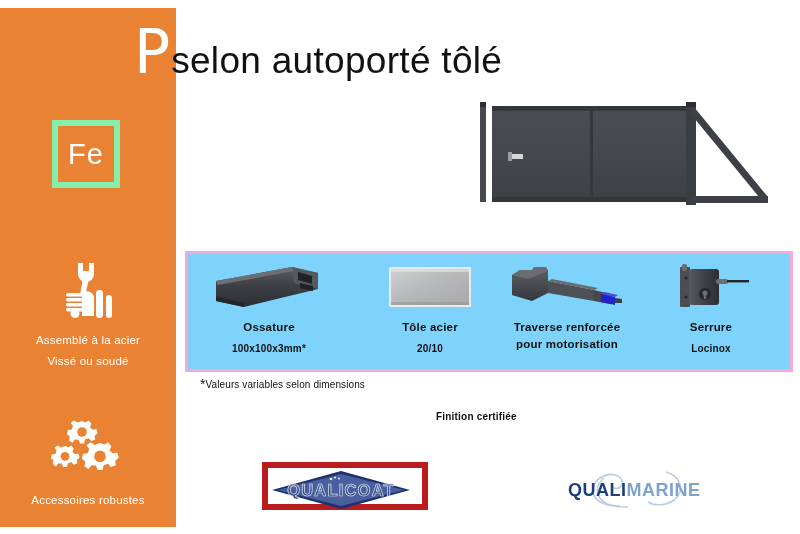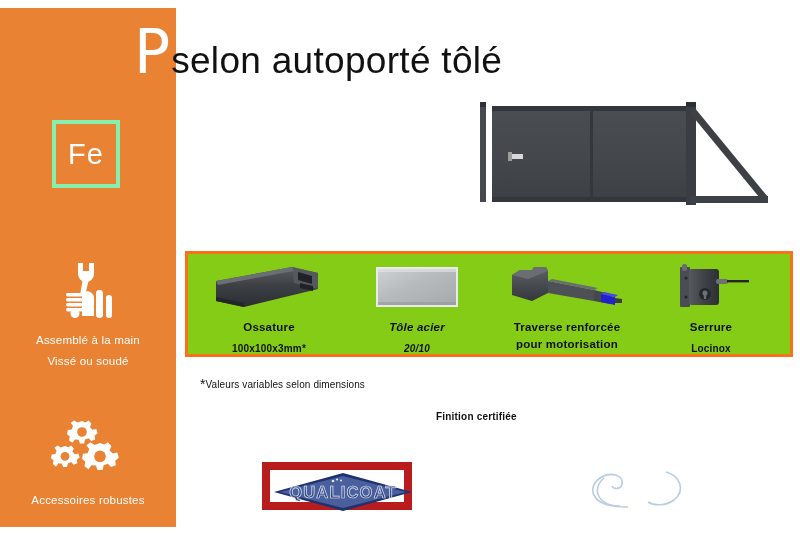--- a/index.html
+++ b/index.html
@@ -14,21 +14,21 @@
     background:#e98232;
   }
   .feature{position:absolute;left:0;width:176px;text-align:center;color:#ffffff;}
   .feature .label{
     font-size:11.5px;line-height:21px;color:#ffffff;letter-spacing:.2px;
     white-space:nowrap;
   }
   
   #fe-box{
     position:absolute;left:52px;top:112px;width:68px;height:68px;
-    border:4px solid #86efac;box-sizing:border-box;
+    border:6px solid #86efac;box-sizing:border-box;
   }
   #fe-text{
     position:absolute;left:0;top:0;width:100%;height:100%;
     display:flex;align-items:center;justify-content:center;
     font-size:29px;color:#ffffff;font-weight:400;letter-spacing:1px;
   }
   #feat1-labels{top:186px;}
   #feat2-icon{position:absolute;left:58px;top:254px;width:60px;height:56px;}
   #feat2-labels{top:322px;}
   #feat3-icon{position:absolute;left:48px;top:412px;width:80px;height:62px;}
@@ -46,22 +46,22 @@
   #title-rest{
     font-size:37px;line-height:44px;color:#111111;font-weight:400;
     letter-spacing:.3px;margin-left:1px;
   }
 
   
   #gate{position:absolute;left:478px;top:96px;width:292px;height:116px;}
 
   
   #panel{
-    position:absolute;left:185px;top:251px;width:608px;height:106px;
-    border:3px solid #f97316;box-sizing:border-box;background:#84cc16;
+    position:absolute;left:185px;top:251px;width:608px;height:121px;
+    border:3px solid #f9a8d4;box-sizing:border-box;background:#7dd3fc;
   }
   .prod{
     position:absolute;top:6px;width:150px;height:108px;text-align:center;
   }
   .prod-img{height:54px;display:flex;align-items:center;justify-content:center;}
   .prod-name{
     font-size:11.5px;font-weight:bold;color:#111111;margin-top:6px;line-height:15px;
     letter-spacing:.2px;
   }
   .prod-spec{
@@ -75,22 +75,22 @@
     font-weight:normal;letter-spacing:.1px;
   }
   #footnote .star{font-size:14px;vertical-align:top;line-height:10px;}
   #cert{
     position:absolute;left:436px;top:411px;font-size:10px;font-weight:bold;
     color:#111111;letter-spacing:.2px;
   }
 
   
   #qualicoat{
-    position:absolute;left:262px;top:462px;width:150px;height:48px;
-    border:8px solid #b91c1c;box-sizing:border-box;background:#ffffff;
+    position:absolute;left:262px;top:462px;width:166px;height:48px;
+    border:6px solid #b91c1c;box-sizing:border-box;background:#ffffff;
   }
   #qualimarine{position:absolute;left:562px;top:466px;width:150px;height:44px;}
   #qm-text{
     position:absolute;left:6px;top:14px;font-size:18px;font-weight:bold;
     letter-spacing:.5px;white-space:nowrap;
   }
   #qm-quali{color:#1b3f7a;}
   #qm-marine{color:#7da2cc;}
 </style>
 </head>
@@ -118,21 +118,21 @@
         <rect x="8" y="46" width="17" height="3.4" rx="1.6"></rect>
 
         <circle cx="17" cy="51.5" r="4.5"></circle>
 
         <rect x="38" y="28" width="7" height="28" rx="3.4"></rect>
         <rect x="48" y="33" width="6" height="23" rx="3"></rect>
       </g>
     </svg>
   </div>
   <div class="feature" id="feat2-labels">
-    <div class="label">Assemblé à la main</div>
+    <div class="label">Assemblé à la acier</div>
     <div class="label">Vissé ou soudé</div>
   </div>
 
   <div id="feat3-icon">
     <svg viewBox="0 0 80 62" width="80" height="62">
       <g fill="#ffffff">
 
         <g transform="translate(34,16)">
           <path d="M0,-15 L3.6,-13.6 L6.6,-15.6 L9.4,-12.3 L7.9,-8.9 L10.6,-6.2 L14.4,-7 L15.6,-2.8 L12.6,-0.3 L13.2,3.5 L9.2,5 L6.6,2.2 L3,3.6 L2.2,7.5 L-2,7.5 L-3.4,3.8 L-7.2,3.6 L-9.6,6.8 L-13,4.4 L-12.2,0.6 L-15,-1.8 L-14.2,-6 L-10.3,-6.4 L-9,-10 L-11.3,-13.2 L-7.9,-15.6 L-4.5,-13.4 Z"></path>
           <circle cx="0" cy="-4" r="4.8" fill="#e98232"></circle>
@@ -212,21 +212,21 @@
         <polygon points="84,9 98,13 98,21 84,17" fill="#1f2226"></polygon>
         <polygon points="86,20 99,23 99,28 86,25" fill="#1f2226"></polygon>
         <polygon points="2,18 78,4 80,8 4,22" fill="#6b6e73"></polygon>
         <polygon points="2,34 30,40 30,44 2,38" fill="#232629"></polygon>
       </svg>
     </div>
     <div class="prod-name">Ossature</div>
     <div class="prod-spec">100x100x3mm*</div>
   </div>
 
-  <div class="prod" style="left:154px;font-style:italic;">
+  <div class="prod" style="left:167px;">
     <div class="prod-img">
       <svg viewBox="0 0 110 48" width="110" height="48">
         <defs>
           <linearGradient id="ps1" x1="0" y1="0" x2="1" y2="1">
             <stop offset="0%" stop-color="#cfd2d4"></stop>
             <stop offset="45%" stop-color="#b6babd"></stop>
             <stop offset="100%" stop-color="#a6aaad"></stop>
           </linearGradient>
         </defs>
         <rect x="14" y="4" width="82" height="40" fill="#e8eaeb"></rect>
@@ -325,13 +325,16 @@
 </div>
 
 <div id="qualimarine">
   <svg viewBox="0 0 150 44" width="150" height="44" style="position:absolute;left:0;top:0;">
     <g fill="none" stroke="#b9cde2" stroke-width="1.6">
       <path d="M58 40 C30 40 24 22 38 12 C48 5 62 9 60 18 C59 23 52 24 50 20"></path>
       <path d="M66 41 C36 42 28 24 42 12"></path>
       <path d="M104 6 C118 10 124 24 112 34 C104 40 92 40 86 36"></path>
     </g>
   </svg>
+  <div id="qm-text">
+    <span id="qm-quali">QUALI</span><span id="qm-marine">MARINE</span>
+  </div>
 </div>
 
 </body></html>

